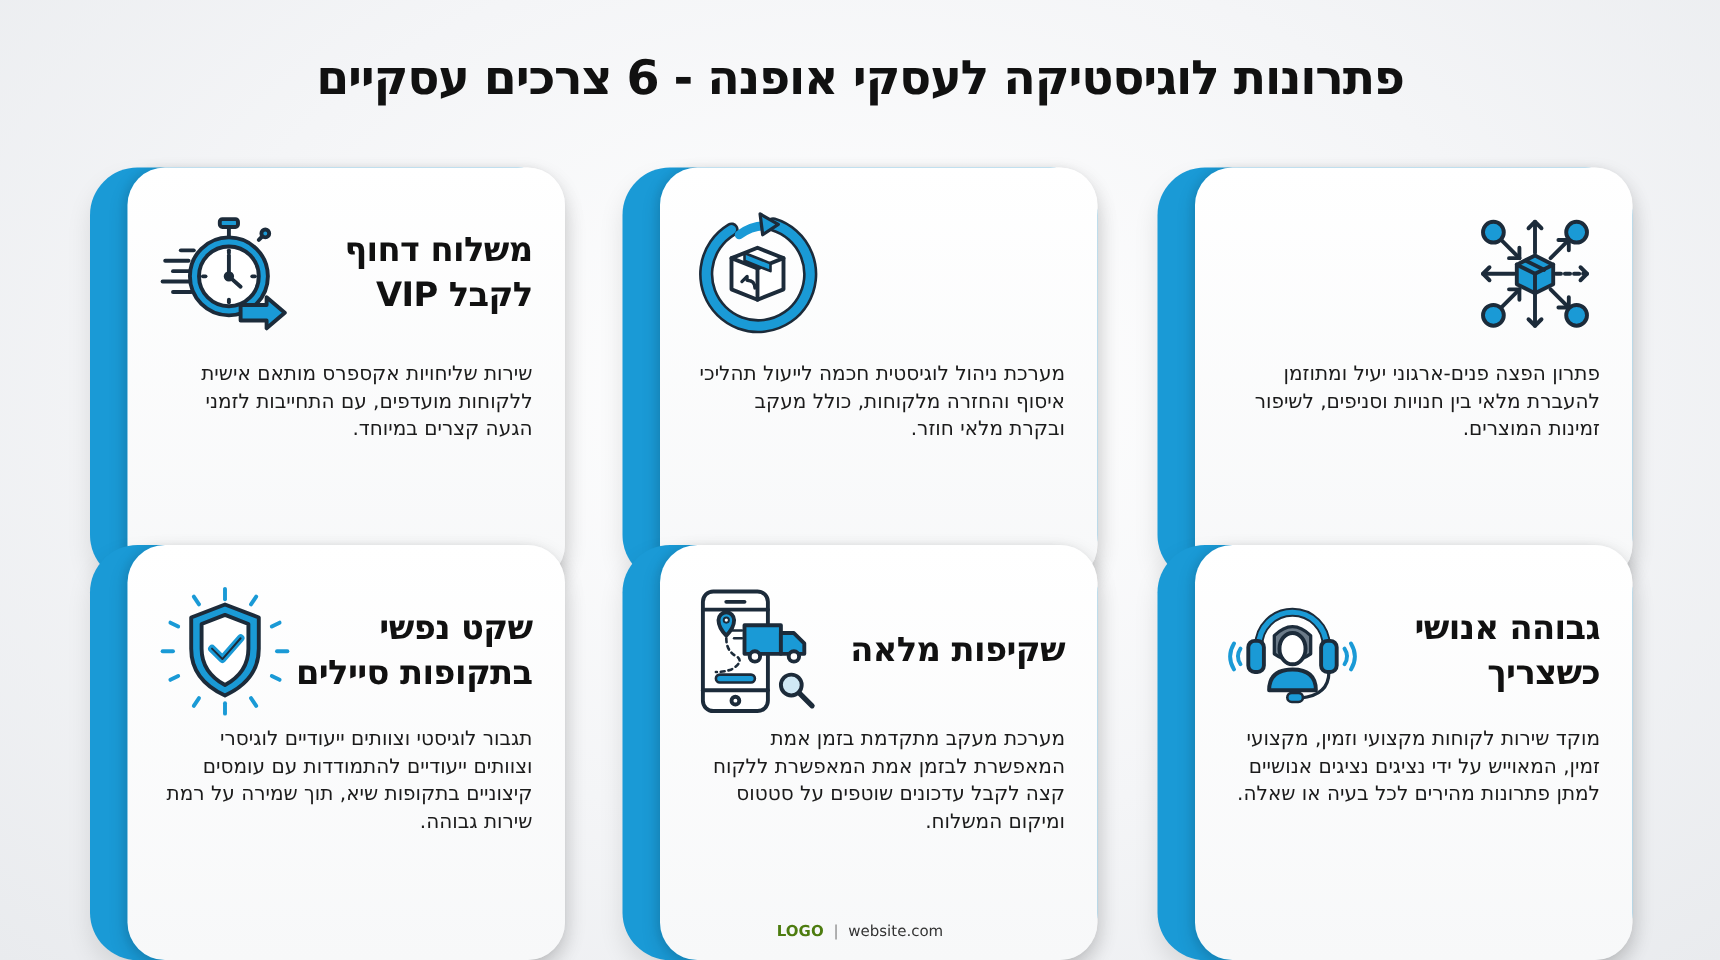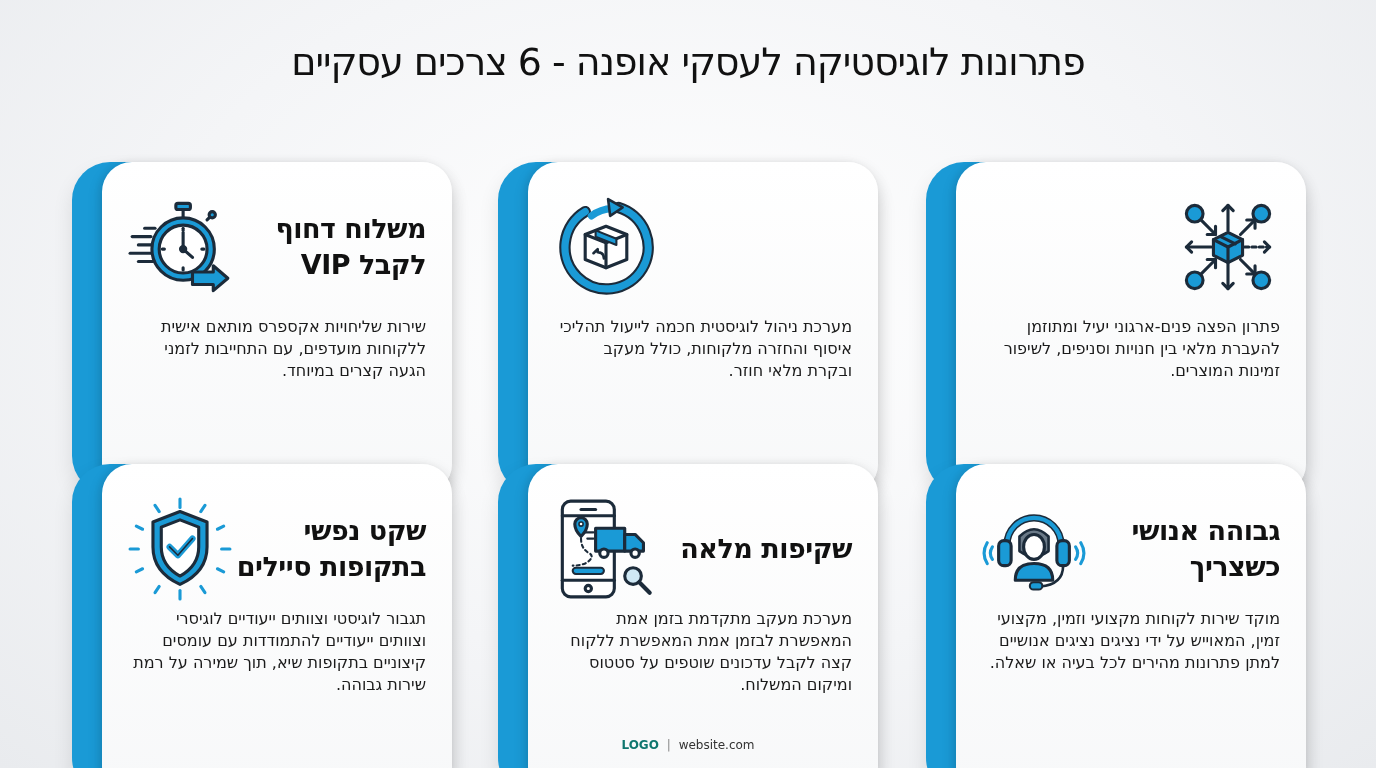--- a/index.html
+++ b/index.html
@@ -7,24 +7,24 @@
     body {
       background: radial-gradient(ellipse at 50% 40%, #ffffff 0%, #f4f5f7 55%, #e9ebee 100%);
       font-family: "DejaVu Sans", "Liberation Sans", sans-serif;
       color: #111;
       position: relative;
     }
     .page-title {
       position: absolute; left: 0; right: 0; top: 40px;
       text-align: center; direction: rtl;
       font-family: "DejaVu Sans", sans-serif;
-      font-weight: 400; font-size: 38px; letter-spacing: -1px;
+      font-weight: 700; font-size: 38px; letter-spacing: -1px;
       color: #111;
     }
-    .card-wrap { position: absolute; width: 380px; height: 332px; margin-top: 28px; }
+    .card-wrap { position: absolute; width: 380px; height: 332px; }
     .card-back {
       position: absolute; left: 0; top: 0; width: 100%; height: 100%;
       background: #1a9ad6; border-radius: 38px;
       box-shadow: 0 10px 20px rgba(0,0,0,0.10);
     }
     .card {
       position: absolute; left: 30px; top: 0; right: 0; bottom: 0;
       background: linear-gradient(180deg, #ffffff 0%, #f7f8f9 100%);
       border-radius: 30px;
       box-shadow: 0 6px 16px rgba(0,0,0,0.14), -3px 0 6px rgba(0,0,0,0.06);
@@ -44,21 +44,21 @@
       margin-top: 14px;
       font-family: "DejaVu Sans", sans-serif;
       font-size: 16px; line-height: 22px; color: #1b1b1b;
       text-align: right;
     }
     .footer {
       position: absolute; left: 0; right: 0; top: 738px;
       text-align: center; font-size: 12px; color: #333;
       font-family: "DejaVu Sans", sans-serif;
     }
-    .footer .logo { font-weight: 700; color: #0f766e; }
+    .footer .logo { font-weight: 700; color: #4d7c0f; }
     .footer .sep { color: #888; margin: 0 4px; }
   </style>
 </head>
 <body>
 
 <h1 class="page-title">פתרונות לוגיסטיקה לעסקי אופנה - 6 צרכים עסקיים</h1>
 
 <div class="card-wrap" style="left:926px; top:134px;">
   <div class="card-back"></div>
   <div class="card">

